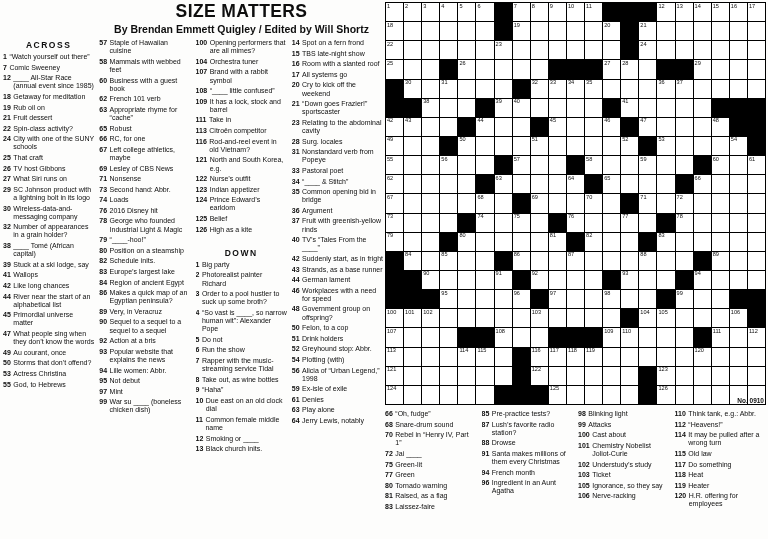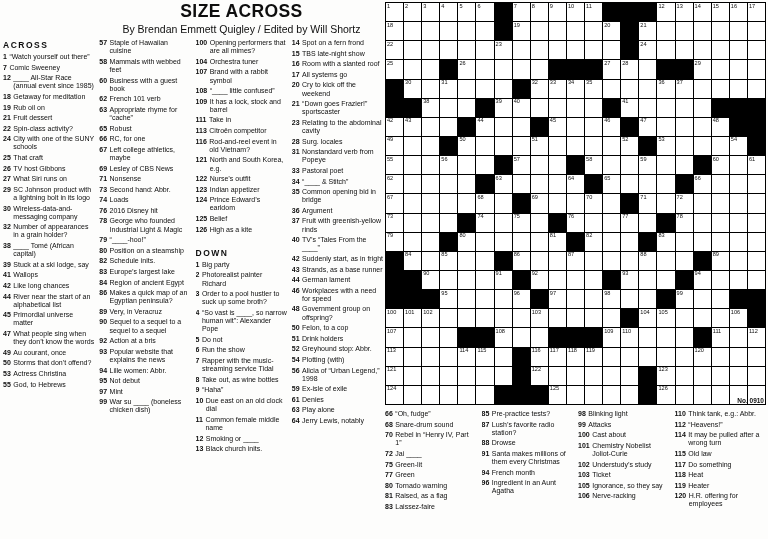--- a/index.html
+++ b/index.html
@@ -1,41 +1,41 @@
 <!DOCTYPE html>
 <html><head>
 <meta charset="utf-8">
 <style>
   html,body{margin:0;padding:0}
   body{width:768px;height:539px;background:#fff;font-family:"Liberation Sans",sans-serif;color:#0e0e0e}
   .page{position:relative;width:768px;height:539px;overflow:hidden;background:#fdfdfc}
   .masthead{position:absolute;left:0;top:1px;width:483px;text-align:center}
   .title{font-size:17.5px;font-weight:bold;letter-spacing:.4px}
-  .byline{font-size:10.5px;font-weight:normal;margin-top:1px}
+  .byline{font-size:10.5px;font-weight:bold;margin-top:1px}
   .clues-left{position:absolute;left:3px;top:39px;width:380px;height:498px;display:flex;gap:5px}
   .ccol{flex:1;min-width:0;overflow:hidden}
-  .sec{font-weight:bold;font-size:8.5px;text-align:left;margin:1px 0 3px;letter-spacing:1.5px}
+  .sec{font-weight:bold;font-size:8.5px;text-align:center;margin:1px 0 3px;letter-spacing:1.5px}
   .sec.mid{margin-top:14px}
   .clue{display:flex;font-size:7px;line-height:1.17;margin-bottom:2.4px}
   .cnum{font-weight:bold;margin-right:2.5px;white-space:nowrap}
   .ctext{flex:1;min-width:0}
   .grid{position:absolute;left:385px;top:2px;width:381px;height:403px;background:#000;border:1px solid #000;box-sizing:border-box;display:grid;grid-template-columns:repeat(21,1fr);grid-template-rows:repeat(21,1fr);gap:1px}
   .cell{background:#fff;position:relative}
   .cell.black{background:#000}
   .num{position:absolute;top:-0.5px;left:1px;font-size:5.6px;line-height:6.5px}
   .pno{position:absolute;right:4px;top:397px;font-size:6.5px;font-weight:bold}
   .clues-bottom{position:absolute;left:385px;top:410px;width:381px;height:127px;display:flex;gap:5px}
 </style>
 </head>
 <body>
 
 <div class="page">
 
   <div class="masthead">
-    <div class="title">SIZE ACROSS</div>
+    <div class="title">SIZE MATTERS</div>
     <div class="byline">By Brendan Emmett Quigley / Edited by Will Shortz</div>
   </div>
 
   <div class="clues-left">
     <div class="ccol">
       <div class="sec">ACROSS</div>
       <div>
           <div class="clue">
             <span class="cnum">1</span>
             <span class="ctext">“Watch yourself out there”</span>

